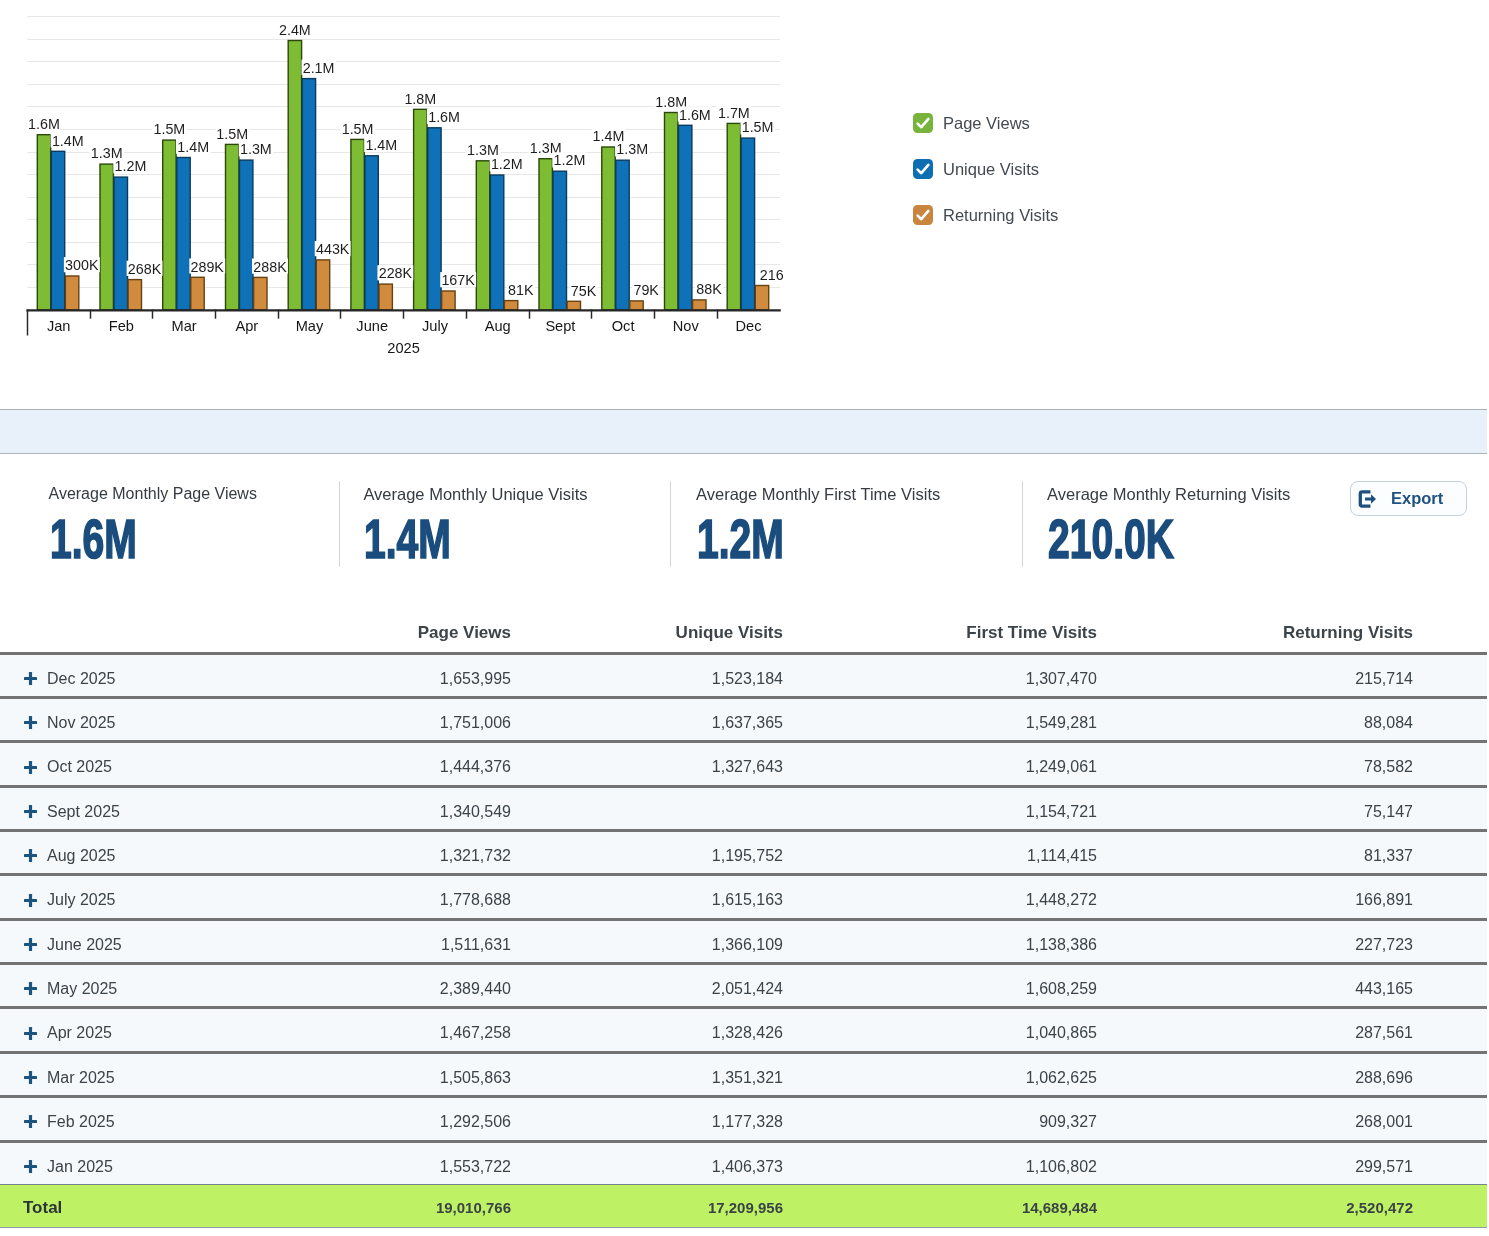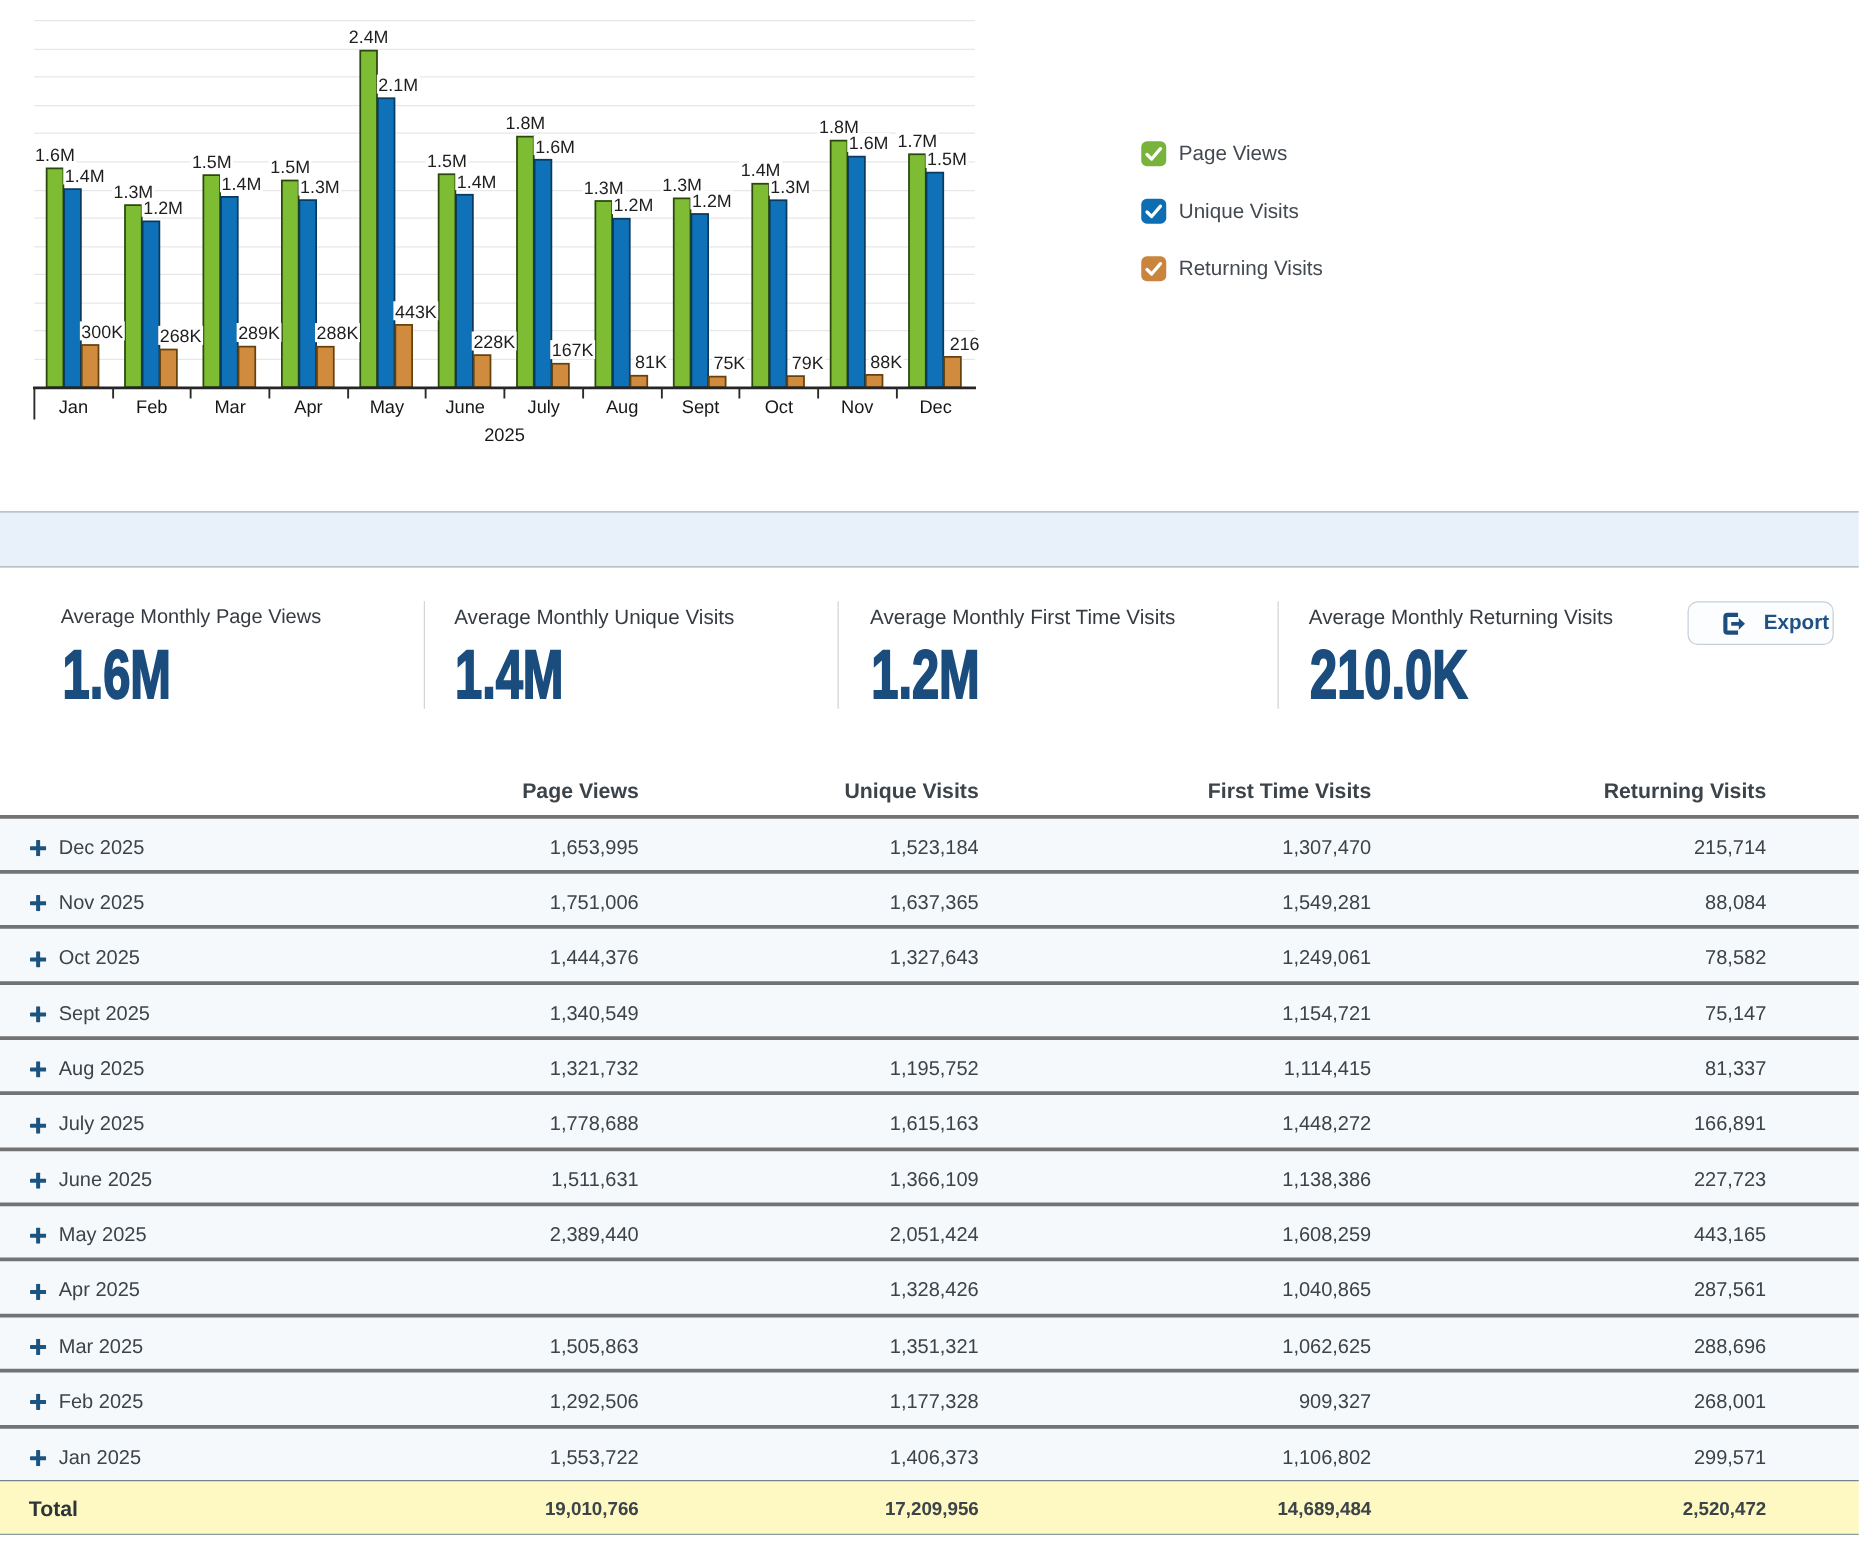--- a/index.html
+++ b/index.html
@@ -9,21 +9,21 @@
 .band{position:absolute;left:0;top:409px;width:1487px;height:45px;background:#e8f1fa;border-top:1px solid #a9b3ba;border-bottom:1px solid #a9b3ba}
 .hrow{position:absolute;left:0;top:618.5px;width:1489px;height:28px;font-weight:bold}
 .hd{font-weight:bold;color:rgba(43,50,56,.99)}
 .c1,.c2,.c3,.c4{position:absolute;top:0;text-align:right;font-size:16px;color:rgba(58,65,71,.99);line-height:47px;white-space:nowrap}
 .c1{left:0;width:511px}.c2{left:0;width:783px}.c3{left:0;width:1097px}.c4{left:0;width:1413px}
 .hrow .c1,.hrow .c2,.hrow .c3,.hrow .c4{line-height:28px;font-size:17px}
 .tbl{position:absolute;left:0;top:651.6px;width:1487px}
 .trow{position:relative;width:100%;height:44.37px;border-top:3px solid #737373;background:#f5f9fc}
 .pl{position:absolute;left:24px;top:17.3px}
 .mname{position:absolute;left:47px;top:0;line-height:47px;font-size:16px;color:rgba(58,65,71,.99)}
-.total{position:relative;width:100%;height:43.6px;border-top:1px solid #75858f;border-bottom:1px solid #8c9ba6;background:#fef9c3}
+.total{position:relative;width:100%;height:43.6px;border-top:1px solid #75858f;border-bottom:1px solid #8c9ba6;background:#bef264}
 .tname{position:absolute;left:23px;top:0;line-height:45px;font-size:17px;font-weight:bold;color:rgba(43,50,56,.99)}
 .total .c1,.total .c2,.total .c3,.total .c4{line-height:45px;font-size:15px}
 </style></head>
 <body>
 <svg width="830" height="365" viewBox="0 0 830 365" style="position:absolute;left:0;top:0">
 <line x1="27.3" y1="287.5" x2="779.9" y2="287.5" stroke="#e7e7e7" stroke-width="1"></line>
 <line x1="27.3" y1="264.5" x2="779.9" y2="264.5" stroke="#e7e7e7" stroke-width="1"></line>
 <line x1="27.3" y1="242.5" x2="779.9" y2="242.5" stroke="#e7e7e7" stroke-width="1"></line>
 <line x1="27.3" y1="219.5" x2="779.9" y2="219.5" stroke="#e7e7e7" stroke-width="1"></line>
 <line x1="27.3" y1="197.5" x2="779.9" y2="197.5" stroke="#e7e7e7" stroke-width="1"></line>
@@ -190,21 +190,21 @@
 <div style="position:absolute;left:670px;top:481px;width:1px;height:86px;background:#d0d5d9"></div>
 <div style="position:absolute;left:1022px;top:481px;width:1px;height:86px;background:#d0d5d9"></div>
 <div style="position:absolute;left:48.5px;top:485px;font-size:16px;color:rgba(51,57,63,.99);white-space:nowrap">Average Monthly Page Views</div>
 <div class="big" style="left:49.5px">1.6M</div>
 <div style="position:absolute;left:363.4px;top:485px;font-size:16.5px;color:rgba(51,57,63,.99);white-space:nowrap">Average Monthly Unique Visits</div>
 <div class="big" style="left:364.4px">1.4M</div>
 <div style="position:absolute;left:696px;top:485px;font-size:16.5px;color:rgba(51,57,63,.99);white-space:nowrap">Average Monthly First Time Visits</div>
 <div class="big" style="left:697px">1.2M</div>
 <div style="position:absolute;left:1047px;top:485px;font-size:16.5px;color:rgba(51,57,63,.99);white-space:nowrap">Average Monthly Returning Visits</div>
 <div class="big" style="left:1048px">210.0K</div>
-<div style="position:absolute;left:1350px;top:481px;width:117px;height:35px;border:1px solid #c5d0dc;border-radius:8px;background:#fcfdfe;box-sizing:border-box;display:flex;align-items:center;padding-left:24px">
+<div style="position:absolute;left:1350px;top:481px;width:117px;height:35px;border:1px solid #c5d0dc;border-radius:8px;background:#fcfdfe;box-sizing:border-box;display:flex;align-items:center;padding-left:4px">
     <svg width="25" height="22" viewBox="0 0 25 22" style="margin-right:11px;flex:none">
       <path d="M13.8 3.9 H7.1 Q5.3 3.9 5.3 5.7 V16.3 Q5.3 18.1 7.1 18.1 H13.8" fill="none" stroke="#1c4f7f" stroke-width="3.3" stroke-linecap="square"></path>
       <line x1="10" y1="11" x2="17" y2="11" stroke="#1c4f7f" stroke-width="3"></line>
       <path d="M16 6.3 L21 11 L16 15.7 Z" fill="#1c4f7f"></path>
     </svg>
     <span style="font-size:16.5px;font-weight:bold;color:rgba(28,79,127,.99)">Export</span>
   </div>
 <div class="hrow">
     <span class="c1 hd">Page Views</span>
     <span class="c2 hd">Unique Visits</span>
@@ -298,20 +298,21 @@
       <span class="c2">2,051,424</span>
       <span class="c3">1,608,259</span>
       <span class="c4">443,165</span>
     </div>
 <div class="trow">
       <svg class="pl" width="13" height="13" viewBox="0 0 13 13">
         <rect x="0" y="4.9" width="13" height="3.2" rx="0.6" fill="#1c5480"></rect>
         <rect x="4.9" y="0" width="3.2" height="13" rx="0.6" fill="#1c5480"></rect>
       </svg>
       <span class="mname">Apr 2025</span>
+      <span class="c1">1,467,258</span>
       <span class="c2">1,328,426</span>
       <span class="c3">1,040,865</span>
       <span class="c4">287,561</span>
     </div>
 <div class="trow">
       <svg class="pl" width="13" height="13" viewBox="0 0 13 13">
         <rect x="0" y="4.9" width="13" height="3.2" rx="0.6" fill="#1c5480"></rect>
         <rect x="4.9" y="0" width="3.2" height="13" rx="0.6" fill="#1c5480"></rect>
       </svg>
       <span class="mname">Mar 2025</span>

